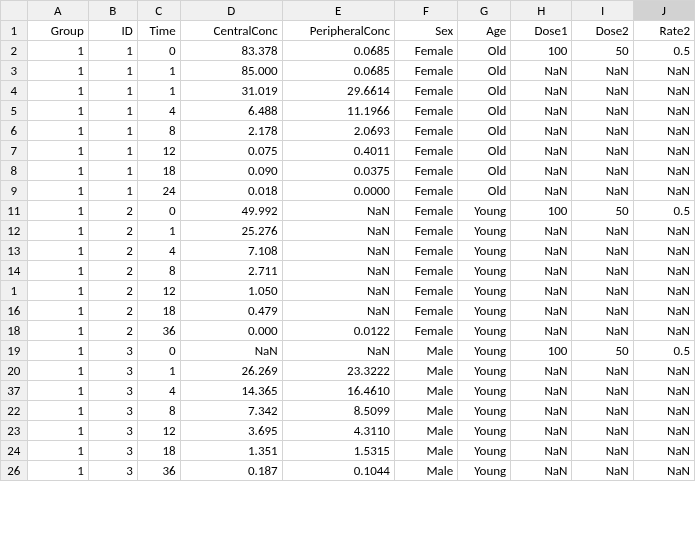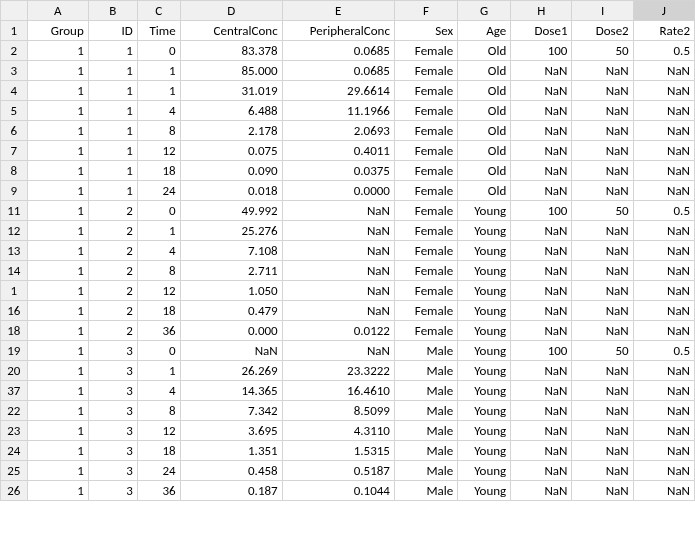--- a/index.html
+++ b/index.html
@@ -370,33 +370,20 @@
         <td class="txt-right">18</td>
         <td class="txt-right">1.351</td>
         <td class="txt-right">1.5315</td>
         <td class="txt-right">Male</td>
         <td class="txt-right">Young</td>
         <td class="txt-right">NaN</td>
         <td class="txt-right">NaN</td>
         <td class="txt-right">NaN</td>
       </tr>
       <tr>
-        <th class="rn">25</th>
-        <td class="txt-right">1</td>
-        <td class="txt-right">3</td>
-        <td class="txt-right">24</td>
-        <td class="txt-right">0.458</td>
-        <td class="txt-right">0.5187</td>
-        <td class="txt-right">Male</td>
-        <td class="txt-right">Young</td>
-        <td class="txt-right">NaN</td>
-        <td class="txt-right">NaN</td>
-        <td class="txt-right">NaN</td>
-      </tr>
-      <tr>
         <th class="rn">26</th>
         <td class="txt-right">1</td>
         <td class="txt-right">3</td>
         <td class="txt-right">36</td>
         <td class="txt-right">0.187</td>
         <td class="txt-right">0.1044</td>
         <td class="txt-right">Male</td>
         <td class="txt-right">Young</td>
         <td class="txt-right">NaN</td>
         <td class="txt-right">NaN</td>

